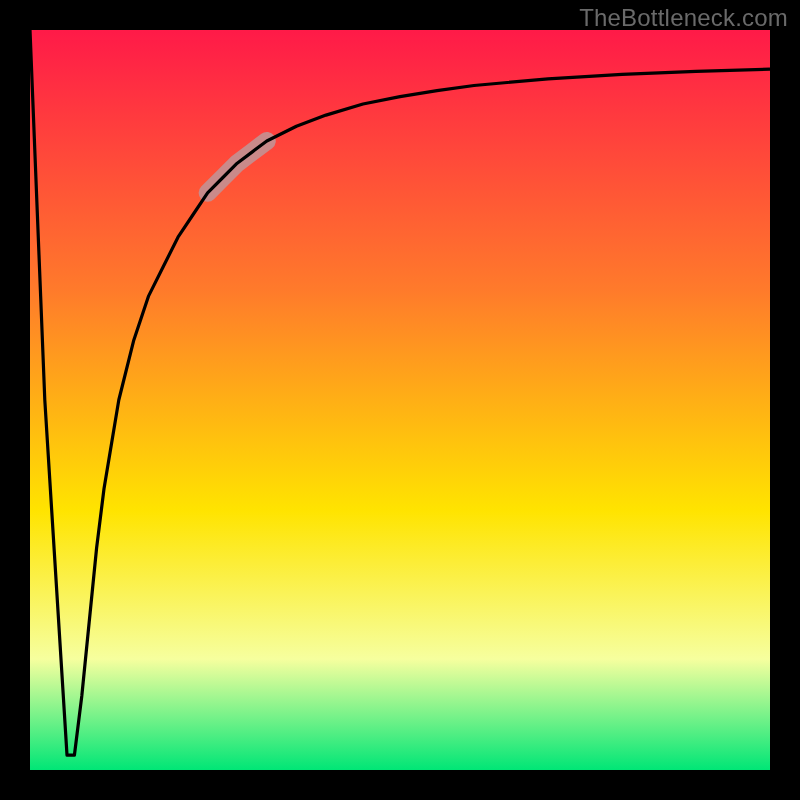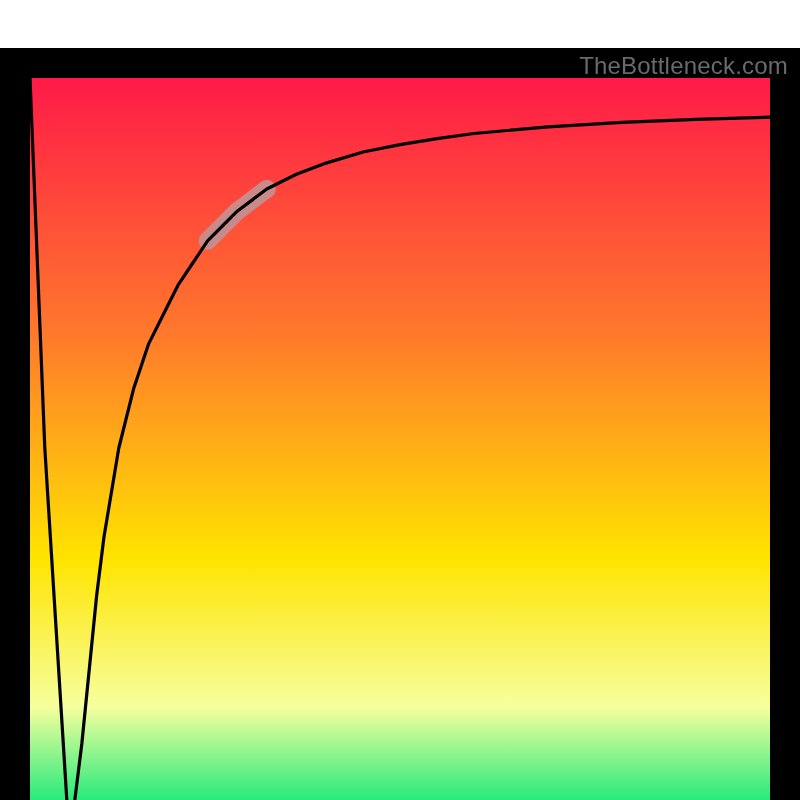--- a/index.html
+++ b/index.html
@@ -8,21 +8,20 @@
     width: 800px;
     height: 800px;
     background: #ffffff;
     font-family: Arial, Helvetica, sans-serif;
     overflow: hidden;
   }
   .chart-container {
     position: relative;
     width: 800px;
     height: 624px;
-    margin-top: 48px;
   }
   .watermark {
     position: absolute;
     top: 4px;
     right: 12px;
     font-size: 24px;
     font-weight: 500;
     color: #6a6a6a;
     letter-spacing: 0.2px;
     z-index: 10;

